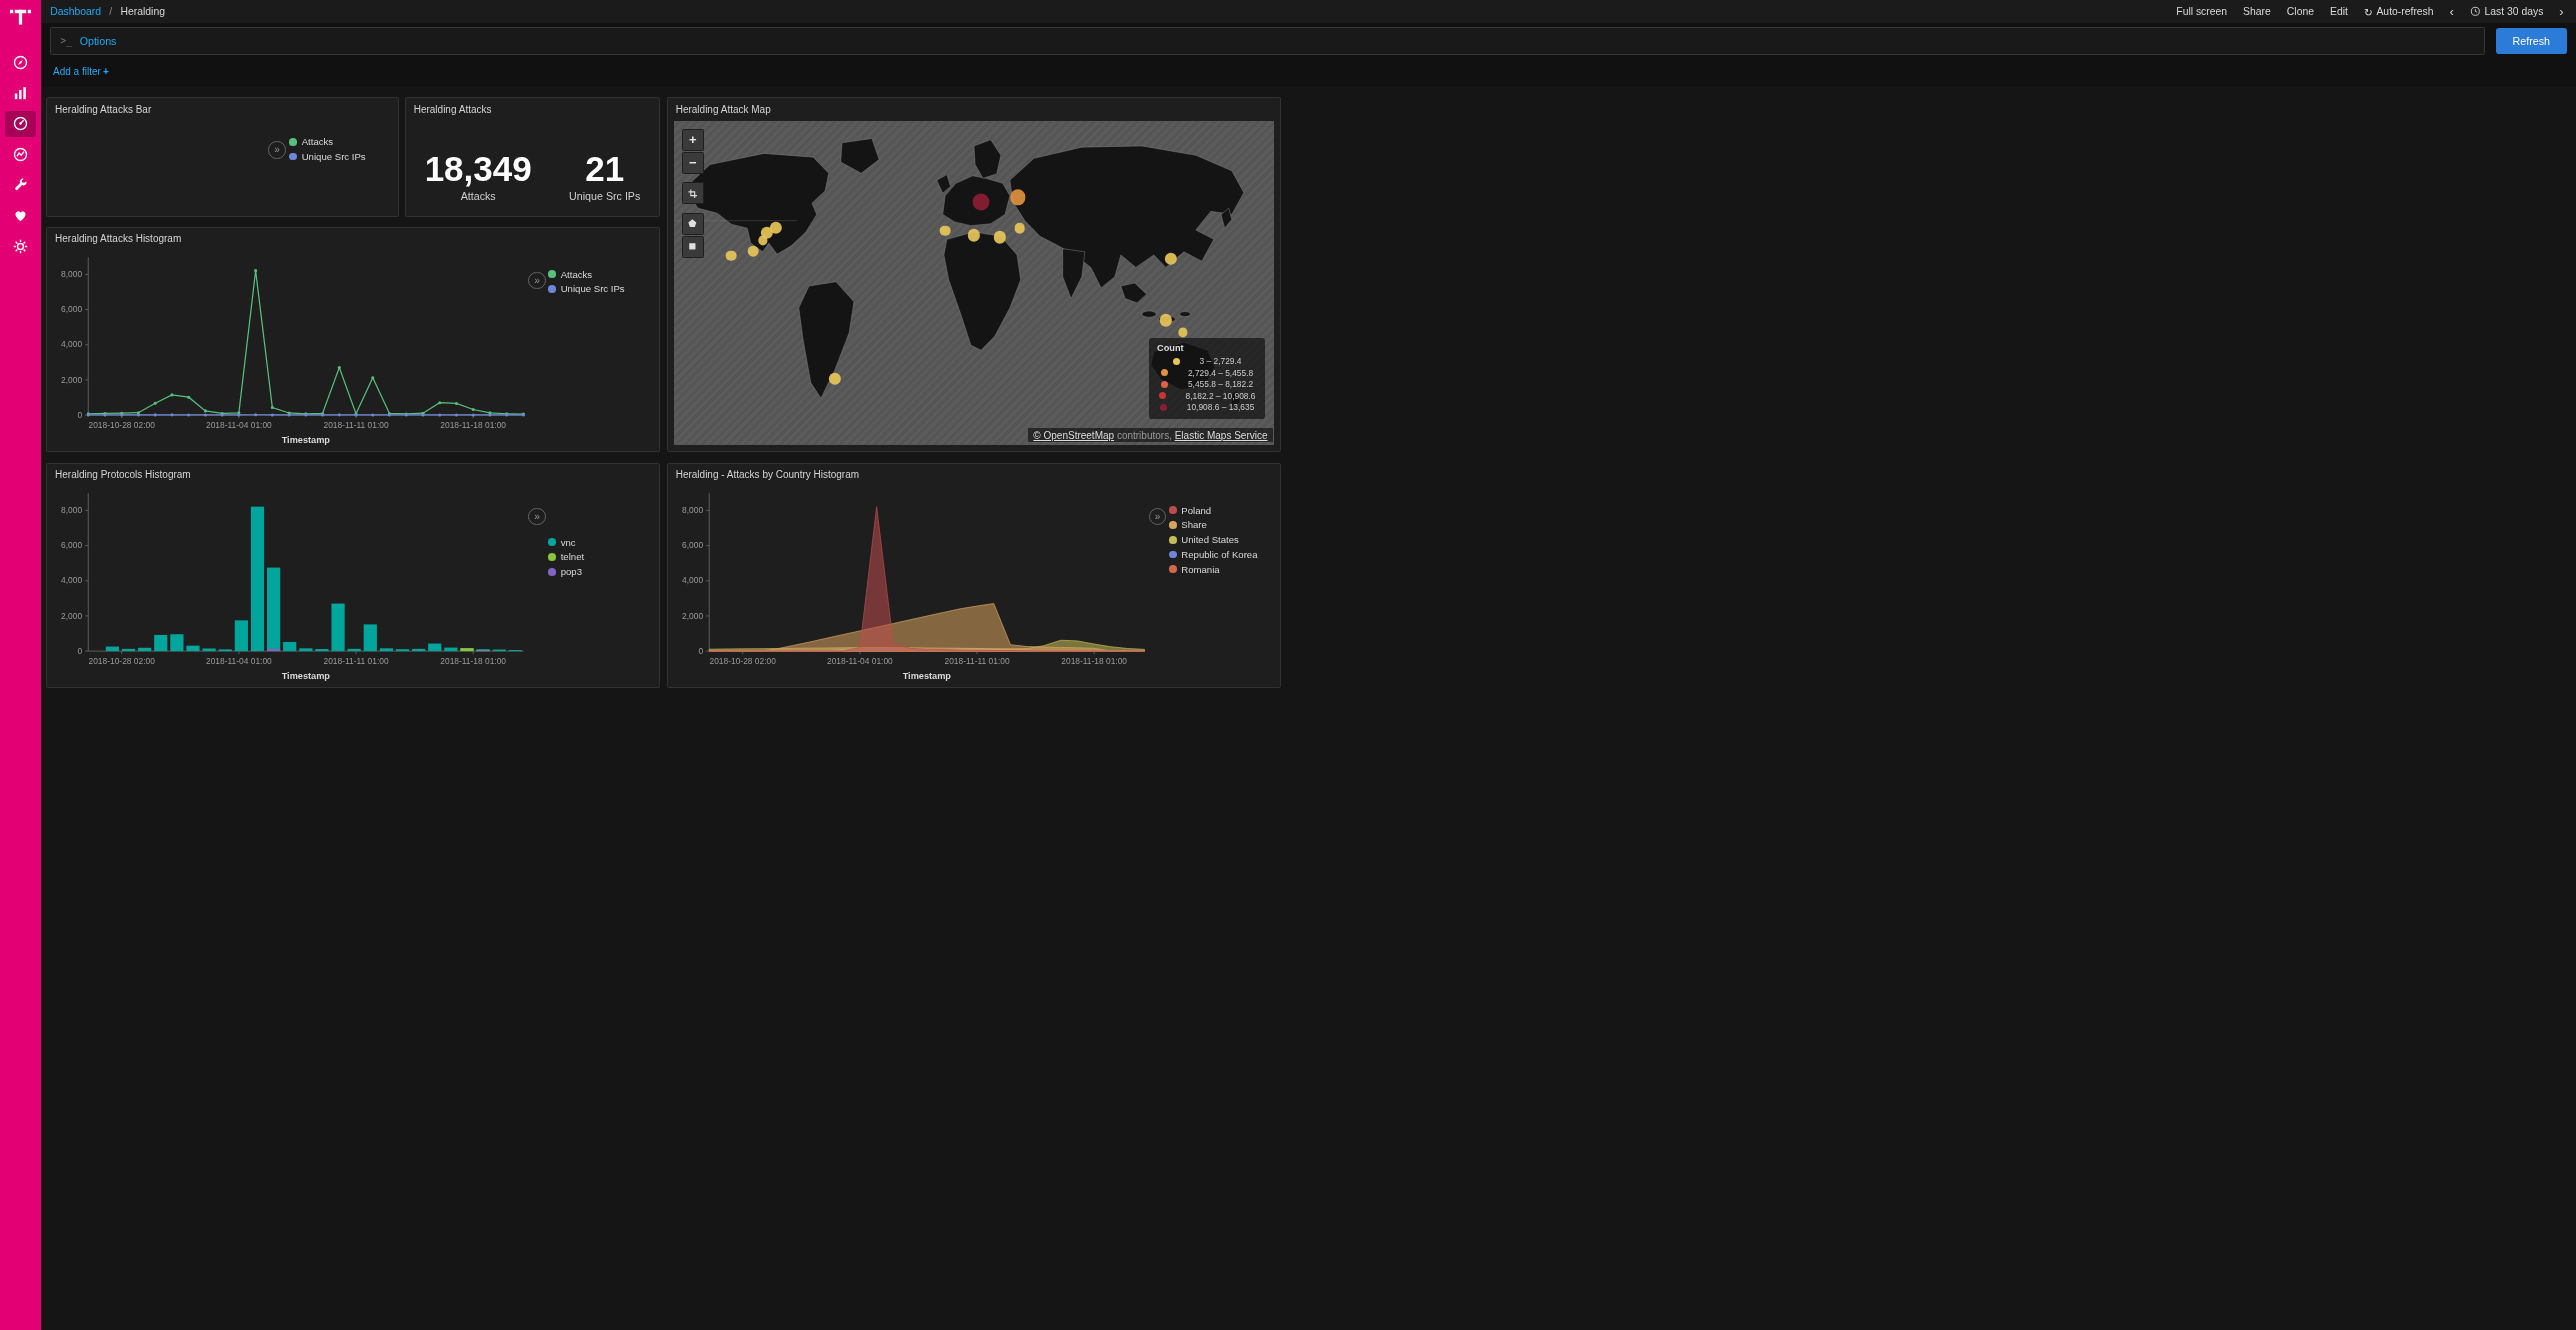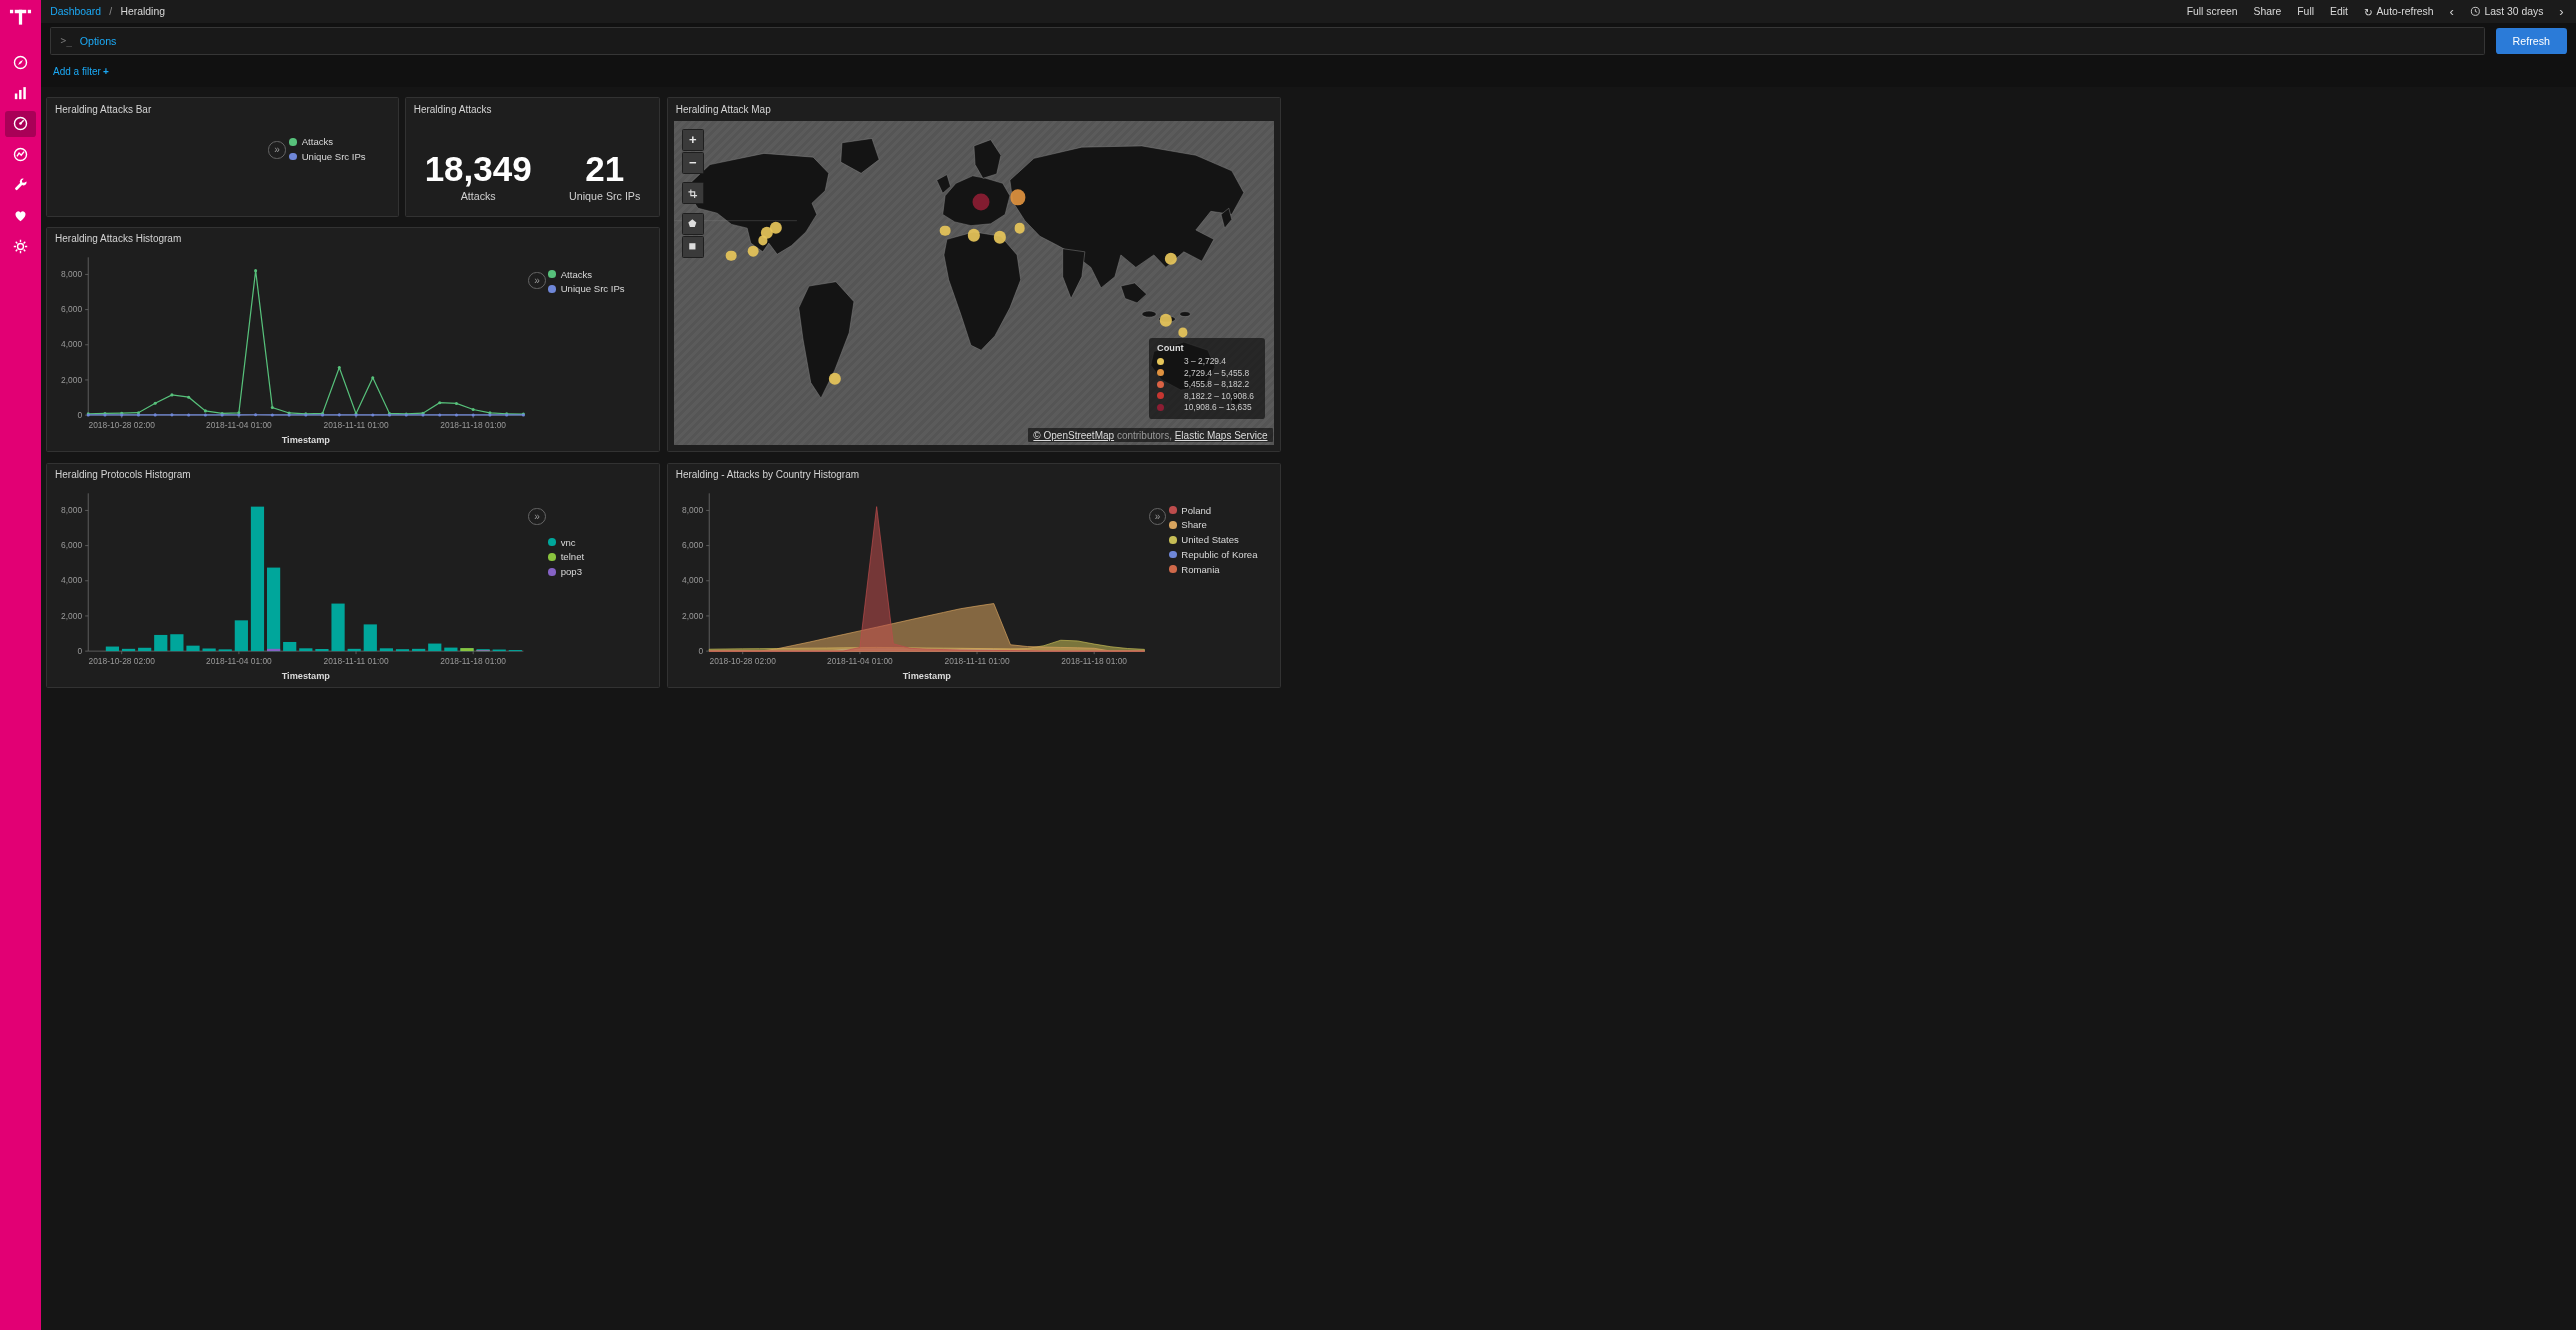--- a/index.html
+++ b/index.html
@@ -49,21 +49,21 @@
   
   .map-area{position:absolute;left:6.1px;top:23px;right:6.1px;bottom:6.1px;overflow:hidden;cursor:grab;
     background:repeating-linear-gradient(135deg,#5b5b5b 0 3.1px,#555 3.1px 6.1px);}
   .world{position:absolute;inset:0;width:100%;height:100%;}
   .map-marker{position:absolute;border-radius:50%;transform:translate(-50%,-50%);opacity:.92;cursor:pointer;}
   .map-controls{position:absolute;left:7.7px;top:7.7px;display:flex;flex-direction:column;}
   .map-btn{width:20px;height:20px;background:#3a3a3a;border:0.8px solid #1e1e1e;color:#e8e8e8;display:flex;align-items:center;justify-content:center;font-size:13px;font-weight:bold;cursor:pointer;margin-bottom:0.8px;border-radius:1.5px;}
   .map-btn.gap{margin-top:7.7px;}
   .map-legend{position:absolute;right:9.2px;bottom:26px;background:rgba(20,20,20,0.72);border-radius:3.1px;padding:5.4px 7.7px;min-width:100px;}
   .map-legend-title{font-size:9.2px;font-weight:bold;color:#ddd;margin-bottom:3.1px;}
-  .map-legend-row{display:flex;align-items:center;gap:20px;font-size:8.4px;color:#ccc;margin-bottom:1.5px;}
+  .map-legend-row{display:flex;align-items:center;gap:20px;font-size:8.4px;color:#ccc;margin-bottom:1.5px;justify-content:center;}
   .map-legend-dot{width:7px;height:7px;border-radius:50%;flex:0 0 auto;}
   .map-attr{position:absolute;right:1px;bottom:3.1px;background:rgba(0,0,0,0.55);font-size:10px;color:#9a9a9a;padding:1.5px 5.4px;border-radius:1px;white-space:nowrap;}
   .map-attr a{color:#ddd;text-decoration:underline;cursor:pointer;}
 </style>
 </head>
 <body>
 
 <div class="app">
 
   <nav class="sidebar">
@@ -129,21 +129,21 @@
 
     <header class="topbar">
       <div class="breadcrumb">
         <a>Dashboard</a>
         <span class="crumb-sep">/</span>
         <span>Heralding</span>
       </div>
       <div class="topbar-right">
         <span class="tb-item">Full screen</span>
         <span class="tb-item">Share</span>
-        <span class="tb-item">Full</span>
+        <span class="tb-item">Clone</span>
         <span class="tb-item">Edit</span>
         <span class="tb-item">
           <span>↻</span>
           <span>Auto-refresh</span>
         </span>
         <span class="chev">‹</span>
         <span class="tb-item">
           <svg width="10.7" height="10.7" viewBox="0 0 24 24">
             <circle cx="12" cy="12" r="9" fill="none" stroke="#d9d9d9" stroke-width="2"></circle>
             <path d="M12 7v5l4 2" stroke="#d9d9d9" stroke-width="2" fill="none"></path>

